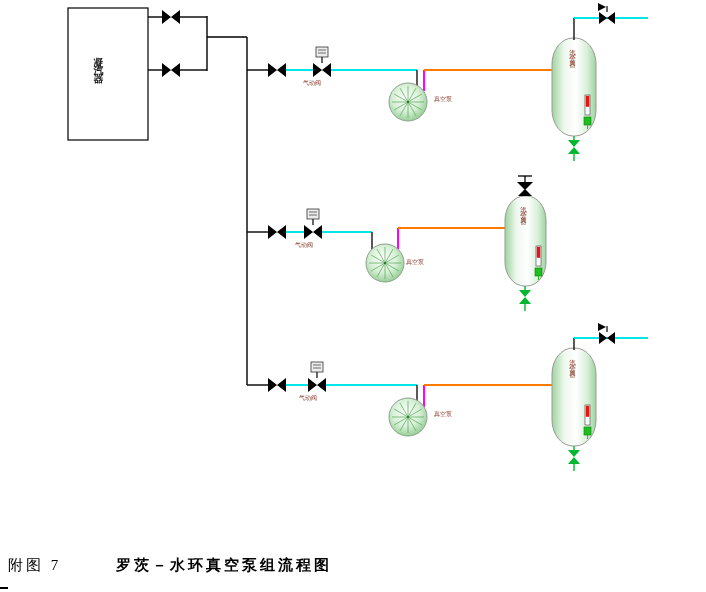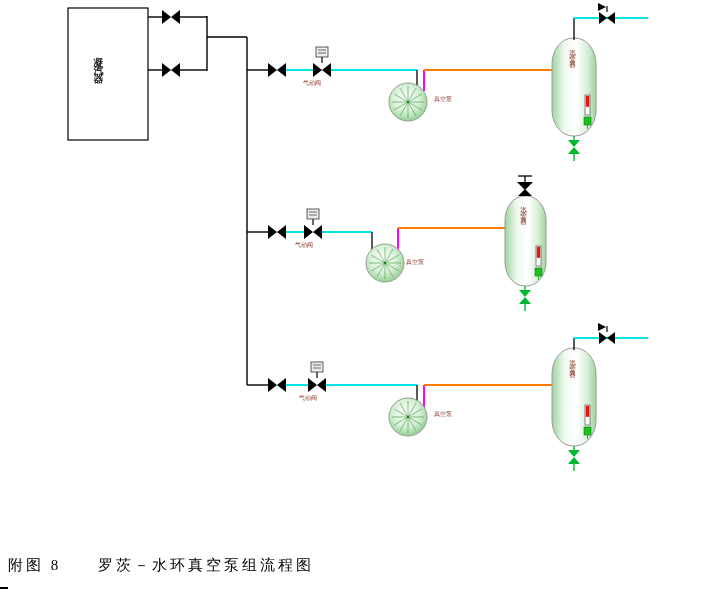--- a/index.html
+++ b/index.html
@@ -7,21 +7,21 @@
     position:relative;width:706px;height:592px;background:#ffffff;
     font-family:"Liberation Serif", serif;overflow:hidden;
   }
   .canvas svg{position:absolute;left:0;top:0;}
   .label{position:absolute;color:#000;white-space:nowrap;line-height:1;}
   .vtext{writing-mode:vertical-rl;text-orientation:upright;}
   .condenser-label{left:93px;top:49px;font-size:10px;letter-spacing:8px;color:#222;font-weight:bold;}
   .sep-label{font-size:6.5px;letter-spacing:3px;color:#8b3e2f;}
   .tiny{font-size:6px;color:#8b3e2f;}
   .caption{position:absolute;left:8px;top:556px;font-size:15px;letter-spacing:3px;color:#000;}
-  .caption .gap{margin-left:30px;}
+  .caption .gap{margin-left:48px;font-weight:bold;}
   .cursor-dash{position:absolute;left:0;top:587px;width:8px;height:2px;background:#000;}
 </style>
 </head>
 <body>
 
 <div class="canvas">
 
   <svg width="706" height="592" viewBox="0 0 706 592">
     <defs>
       <radialGradient id="pumpGrad" cx="45%" cy="40%" r="65%">
@@ -225,18 +225,18 @@
 
   <div class="label tiny" style="left:434px;top:96px;">真空泵</div>
   <div class="label tiny" style="left:406px;top:259px;">真空泵</div>
   <div class="label tiny" style="left:434px;top:411px;">真空泵</div>
 
   <div class="label vtext sep-label" style="left:569px;top:44px;">汽水分离器</div>
   <div class="label vtext sep-label" style="left:520px;top:201px;">汽水分离器</div>
   <div class="label vtext sep-label" style="left:569px;top:354px;">汽水分离器</div>
 
   <div class="caption">
-    <span>附图 8</span>
+    <span>附图 7</span>
     <span class="gap">罗茨－水环真空泵组流程图</span>
   </div>
 
   <div class="cursor-dash"></div>
 </div>
 
 </body></html>

